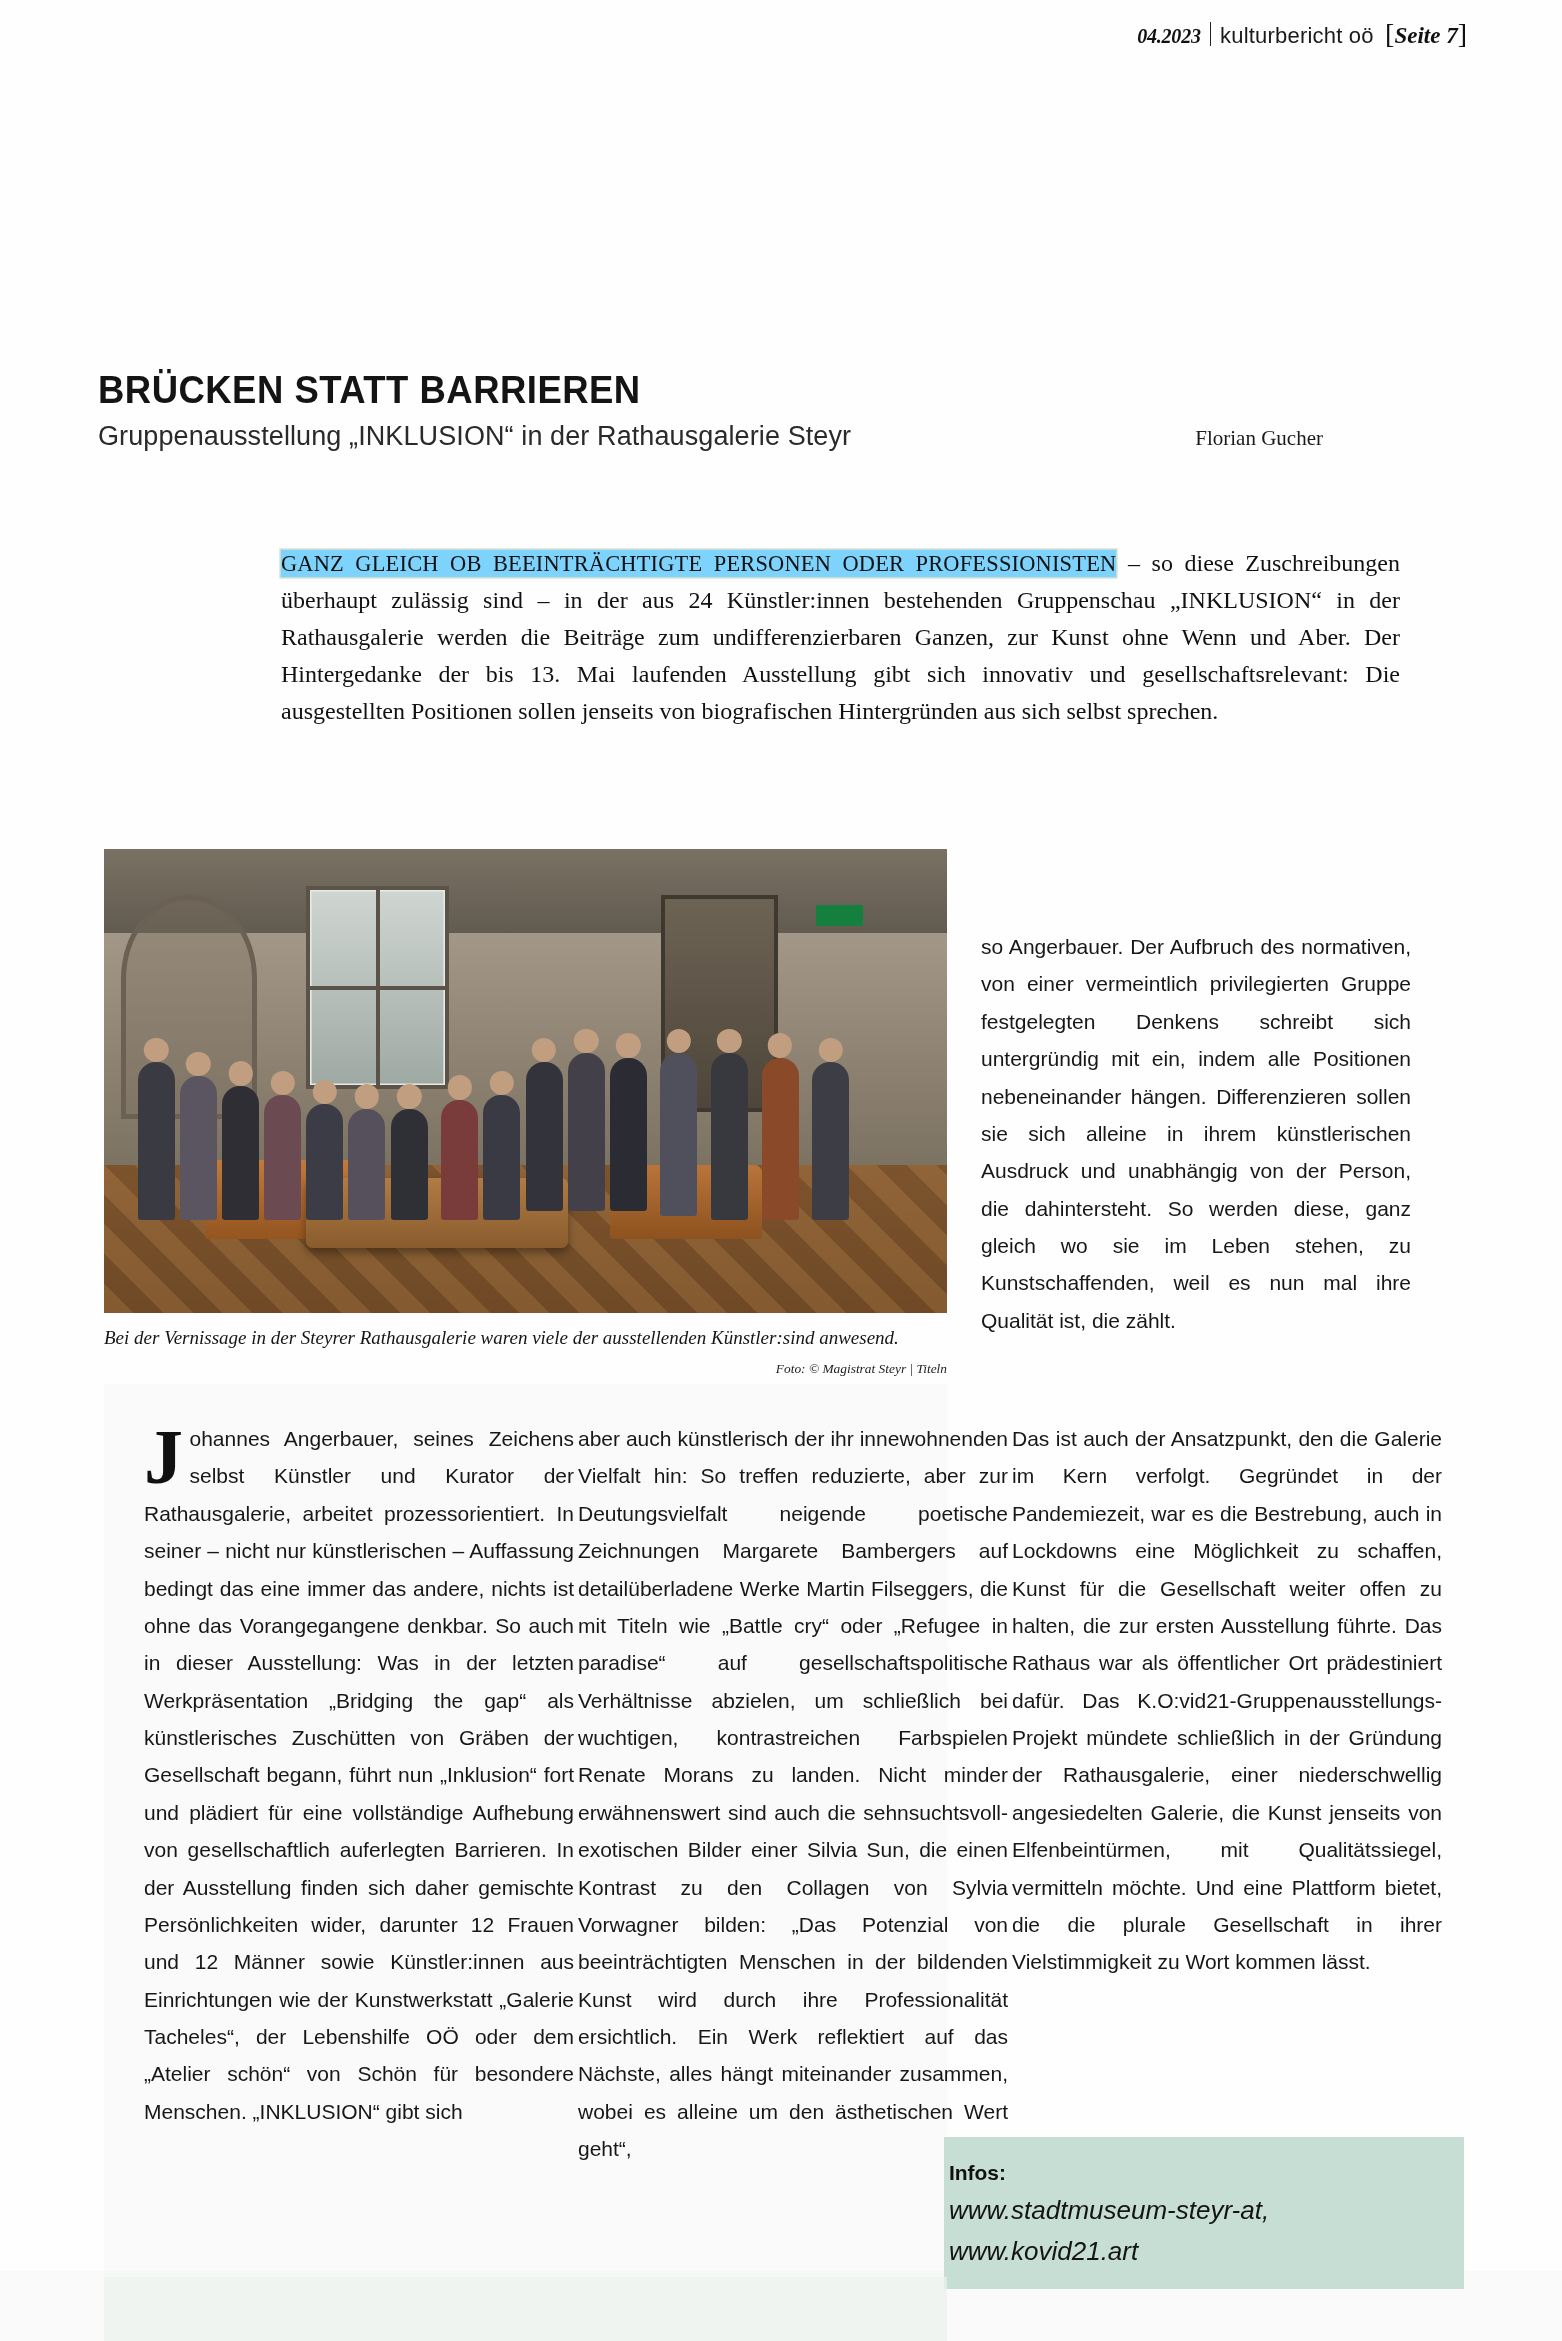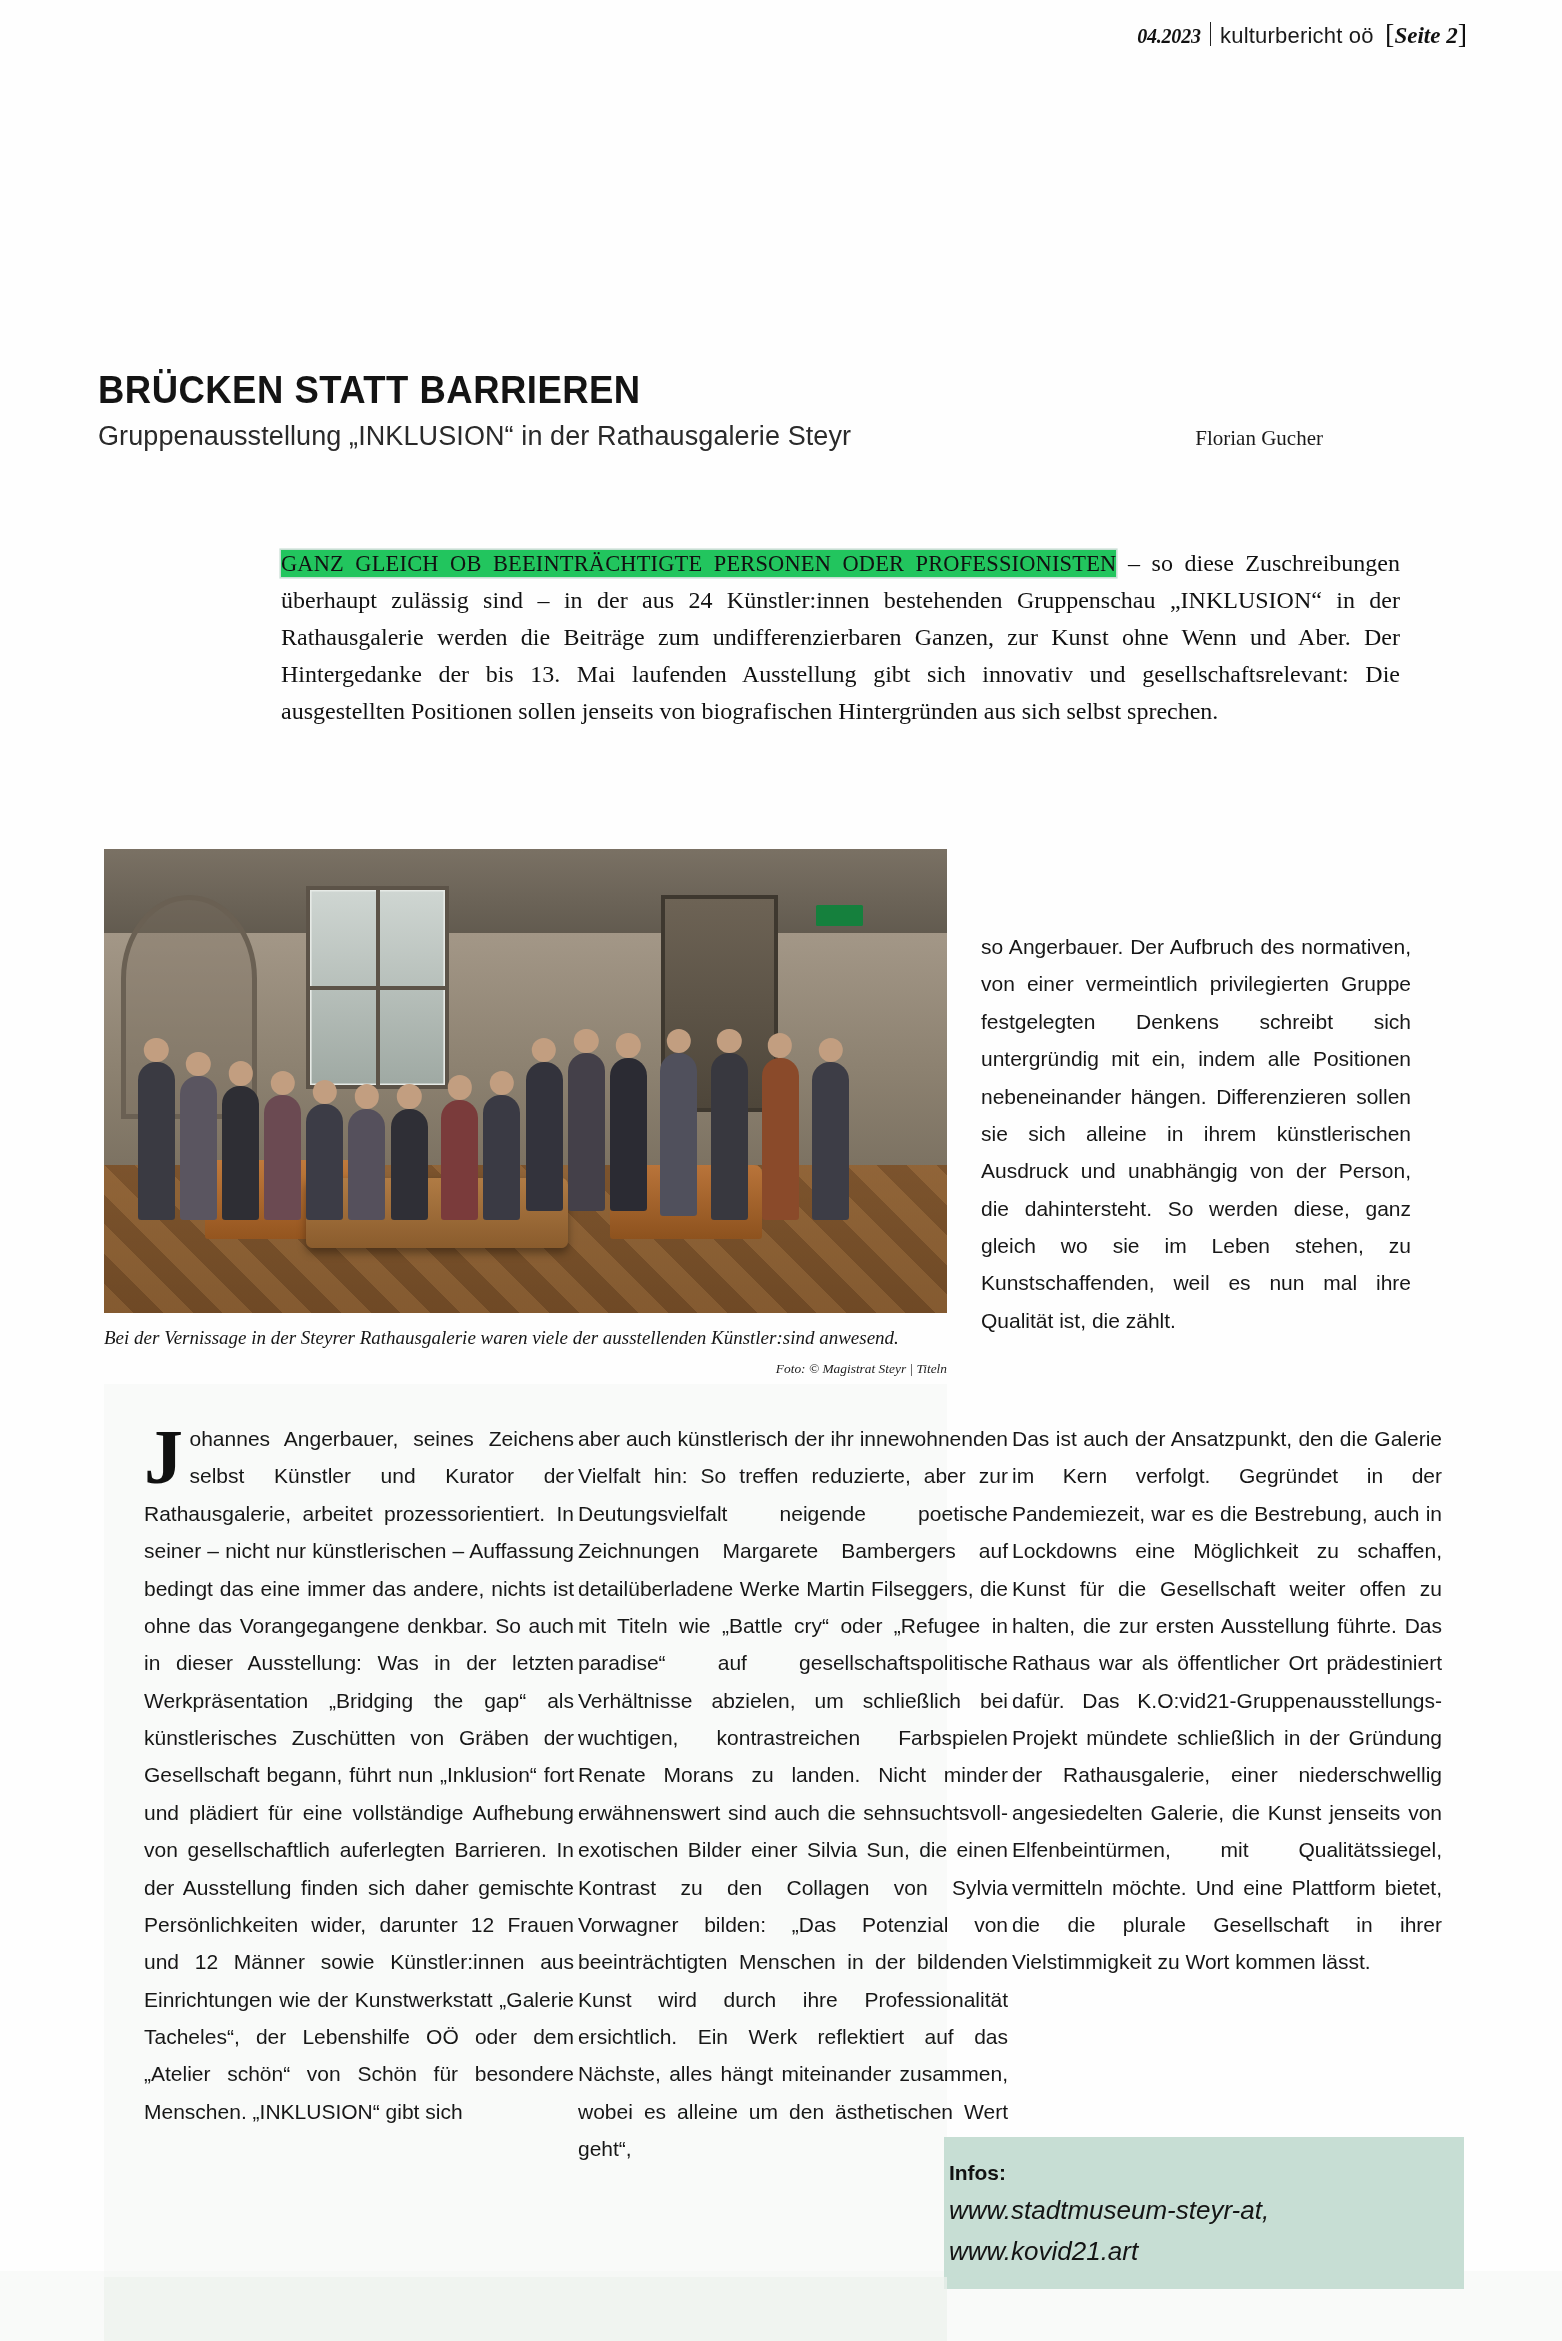--- a/index.html
+++ b/index.html
@@ -124,21 +124,21 @@
     top: 521px;
     width: 1119px;
     font-family: "Liberation Serif", serif;
     font-size: 24px;
     line-height: 1.54;
     color: #111;
     text-align: justify;
     text-justify: inter-word;
   }
   .lead .hl {
-    background: #22c55e;
+    background: #7dd3fc;
     box-shadow: 0 0 0 1.6px #c8ded4;
     padding: 0.8px 0;
   }
   .lead .kicker {
     font-variant: small-caps;
     text-transform: uppercase;
     font-size: 22.4px;
     letter-spacing: 0.2px;
   }
 
@@ -344,21 +344,21 @@
 
 <div class="page">
 
   <div class="scan-tint" style="left:104px; top:1384px; width:843px; height:958px;"></div>
   <div class="scan-tint" style="left:0; top:2271px; width:1563px; height:71px;"></div>
 
   <div class="running-head">
     <span class="rh-issue">04.2023</span>
     <span class="rh-rule"></span>
     <span class="rh-pub">kulturbericht oö</span>
-    <span class="rh-page"><span class="brk">[</span><span class="pg">Seite 2</span><span class="brk">]</span></span>
+    <span class="rh-page"><span class="brk">[</span><span class="pg">Seite 7</span><span class="brk">]</span></span>
   </div>
 
   <div class="headline-block">
     <h1 class="headline">BRÜCKEN STATT BARRIEREN</h1>
     <div class="subhead-row">
       <p class="subhead">Gruppenausstellung „INKLUSION“ in der Rathausgalerie Steyr</p>
       <span class="byline">Florian Gucher</span>
     </div>
   </div>
 

